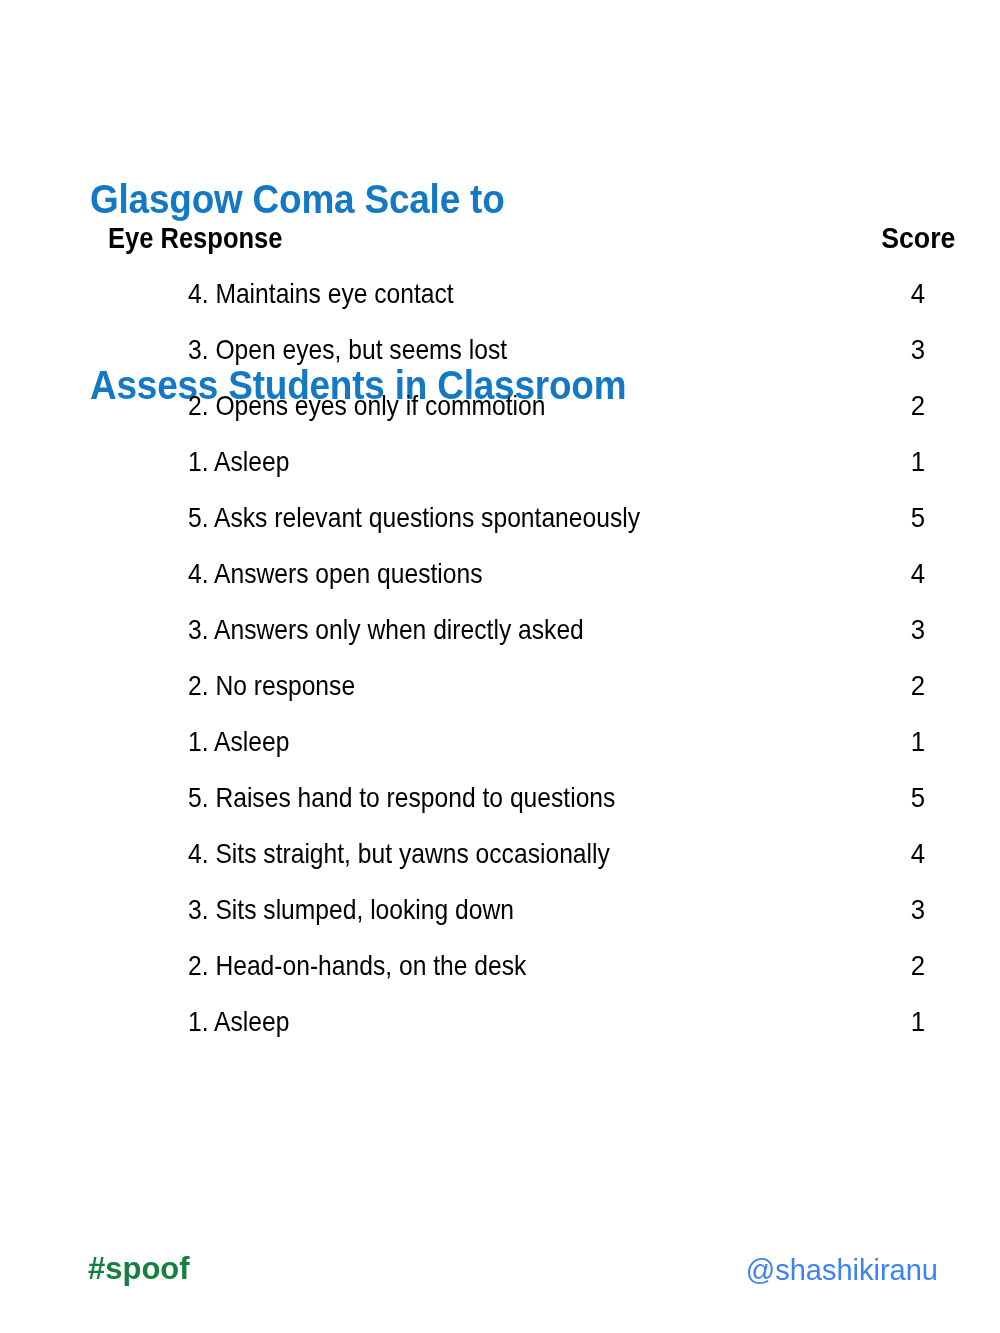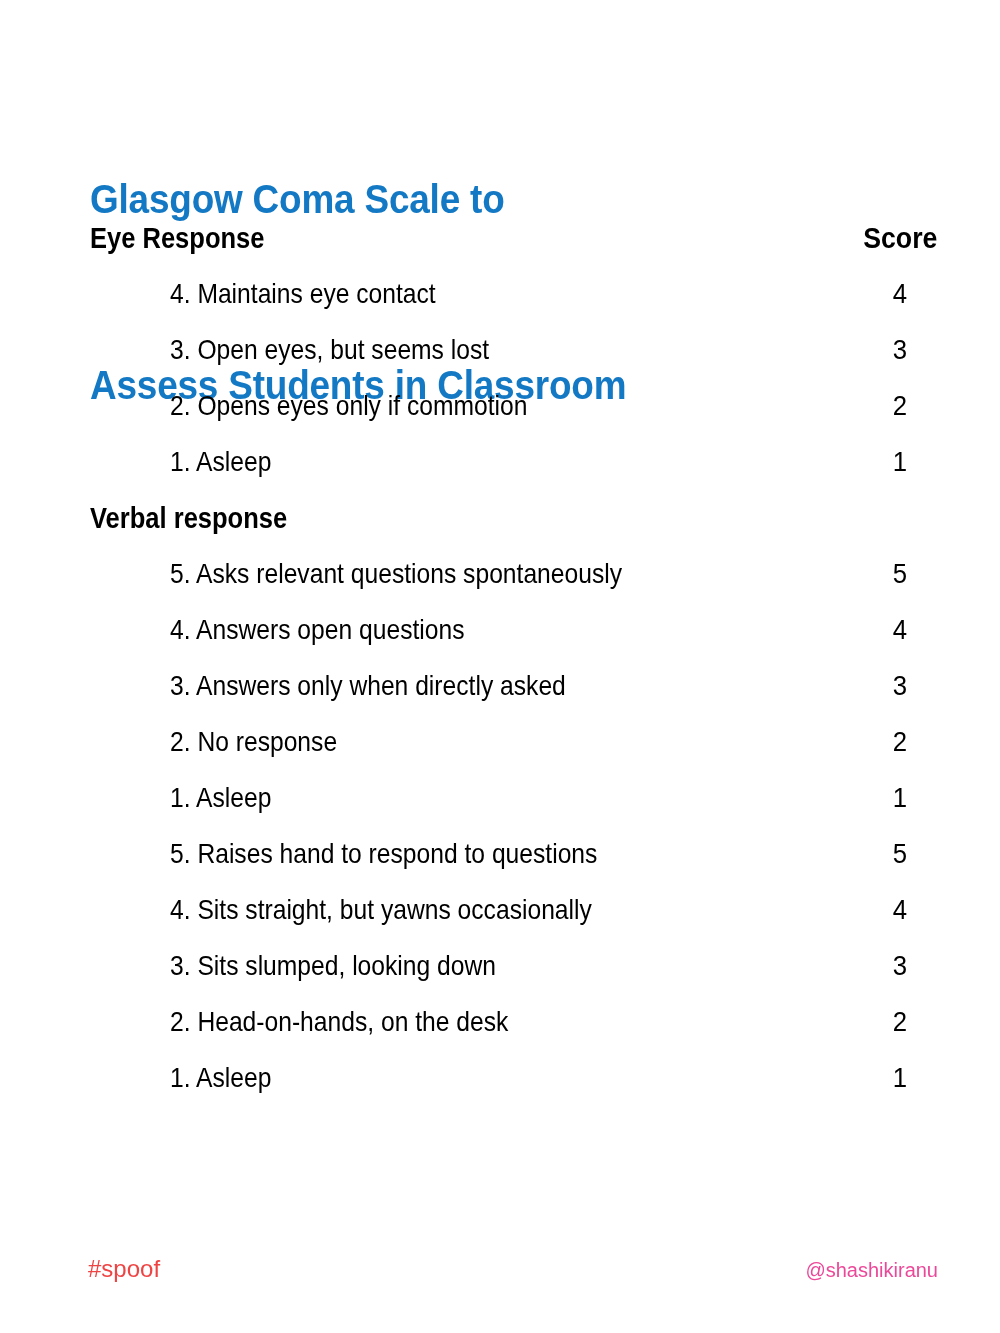--- a/index.html
+++ b/index.html
@@ -35,21 +35,21 @@
   .title-line { display: block; }
 
   
   .scale-table {
     position: absolute;
     left: 0;
     top: 210px;
     width: 1000px;
   }
 
-  .section { display: block; }
+  .section { display: block; padding-left: 18px; }
 
   .row {
     position: relative;
     height: 56px;
     display: flex;
     align-items: center;
   }
 
   .row-header { }
 
@@ -98,33 +98,33 @@
     position: absolute;
     left: 0;
     top: 1248px;
     width: 1000px;
     height: 50px;
   }
   .hashtag {
     position: absolute;
     left: 88px;
     top: 0;
-    color: #ef4444;
-    font-size: 24px;
+    color: #15803d;
+    font-size: 31px;
     line-height: 42px;
-    font-weight: normal;
+    font-weight: bold;
     font-family: "Liberation Sans", "DejaVu Sans", sans-serif;
     white-space: pre;
   }
   .handle {
     position: absolute;
     right: 62px;
     top: 2px;
-    color: #ec4899;
-    font-size: 20px;
+    color: #3b82f6;
+    font-size: 29px;
     line-height: 40px;
     font-weight: 500;
     font-family: "Liberation Sans", "DejaVu Sans", sans-serif;
     white-space: pre;
   }
 </style>
 </head>
 <body>
 
 <div class="title">
@@ -151,24 +151,20 @@
       <span class="label">2. Opens eyes only if commotion</span>
       <span class="score">2</span>
     </div>
     <div class="row row-item">
       <span class="label">1. Asleep</span>
       <span class="score">1</span>
     </div>
   </div>
 
   <div class="section">
-    <div class="row row-header">
-      <span class="label">Verbal response</span>
-      <span class="score"></span>
-    </div>
     <div class="row row-item">
       <span class="label">5. Asks relevant questions spontaneously</span>
       <span class="score">5</span>
     </div>
     <div class="row row-item">
       <span class="label">4. Answers open questions</span>
       <span class="score">4</span>
     </div>
     <div class="row row-item">
       <span class="label">3. Answers only when directly asked</span>

